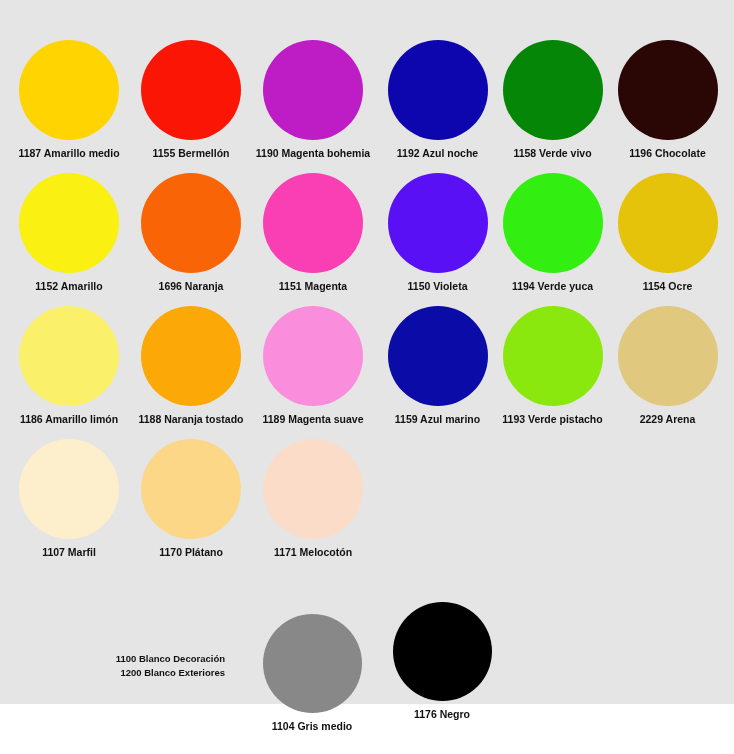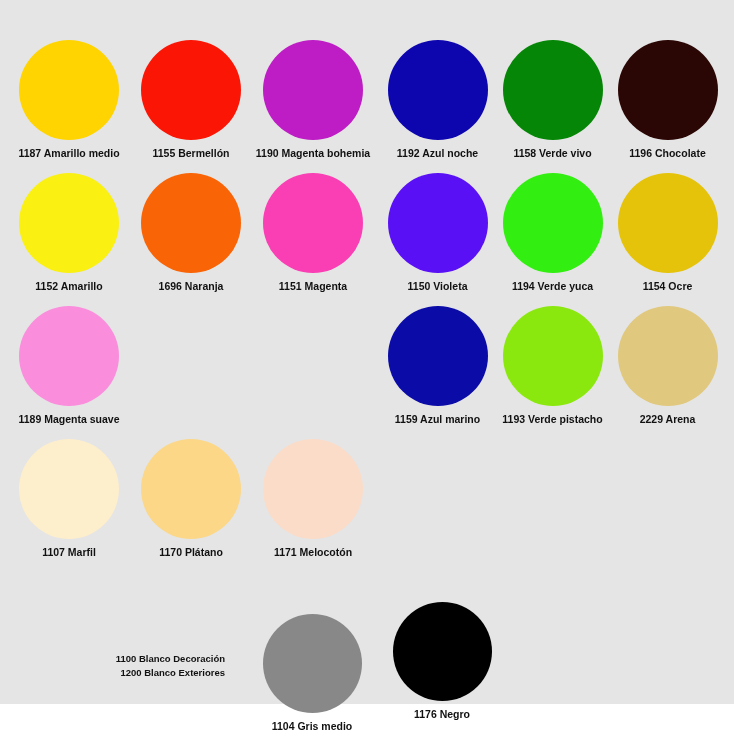--- a/index.html
+++ b/index.html
@@ -131,20 +131,28 @@
         <div class="swatch-label">1696 Naranja</div>
       </div>
       <div class="swatch-cell">
         <div class="swatch-disc" style="background: rgb(250, 62, 180);"></div>
         <div class="swatch-label">1151 Magenta</div>
       </div>
     </div>
 
     <div class="swatch-row">
       <div class="swatch-cell">
+        <div class="swatch-disc" style="background: rgb(250, 240, 106);"></div>
+        <div class="swatch-label">1186 Amarillo limón</div>
+      </div>
+      <div class="swatch-cell">
+        <div class="swatch-disc" style="background: rgb(252, 168, 6);"></div>
+        <div class="swatch-label">1188 Naranja tostado</div>
+      </div>
+      <div class="swatch-cell">
         <div class="swatch-disc" style="background: rgb(250, 142, 220);"></div>
         <div class="swatch-label">1189 Magenta suave</div>
       </div>
     </div>
 
     <div class="swatch-row">
       <div class="swatch-cell">
         <div class="swatch-disc" style="background: rgb(253, 238, 204);"></div>
         <div class="swatch-label">1107 Marfil</div>
       </div>

